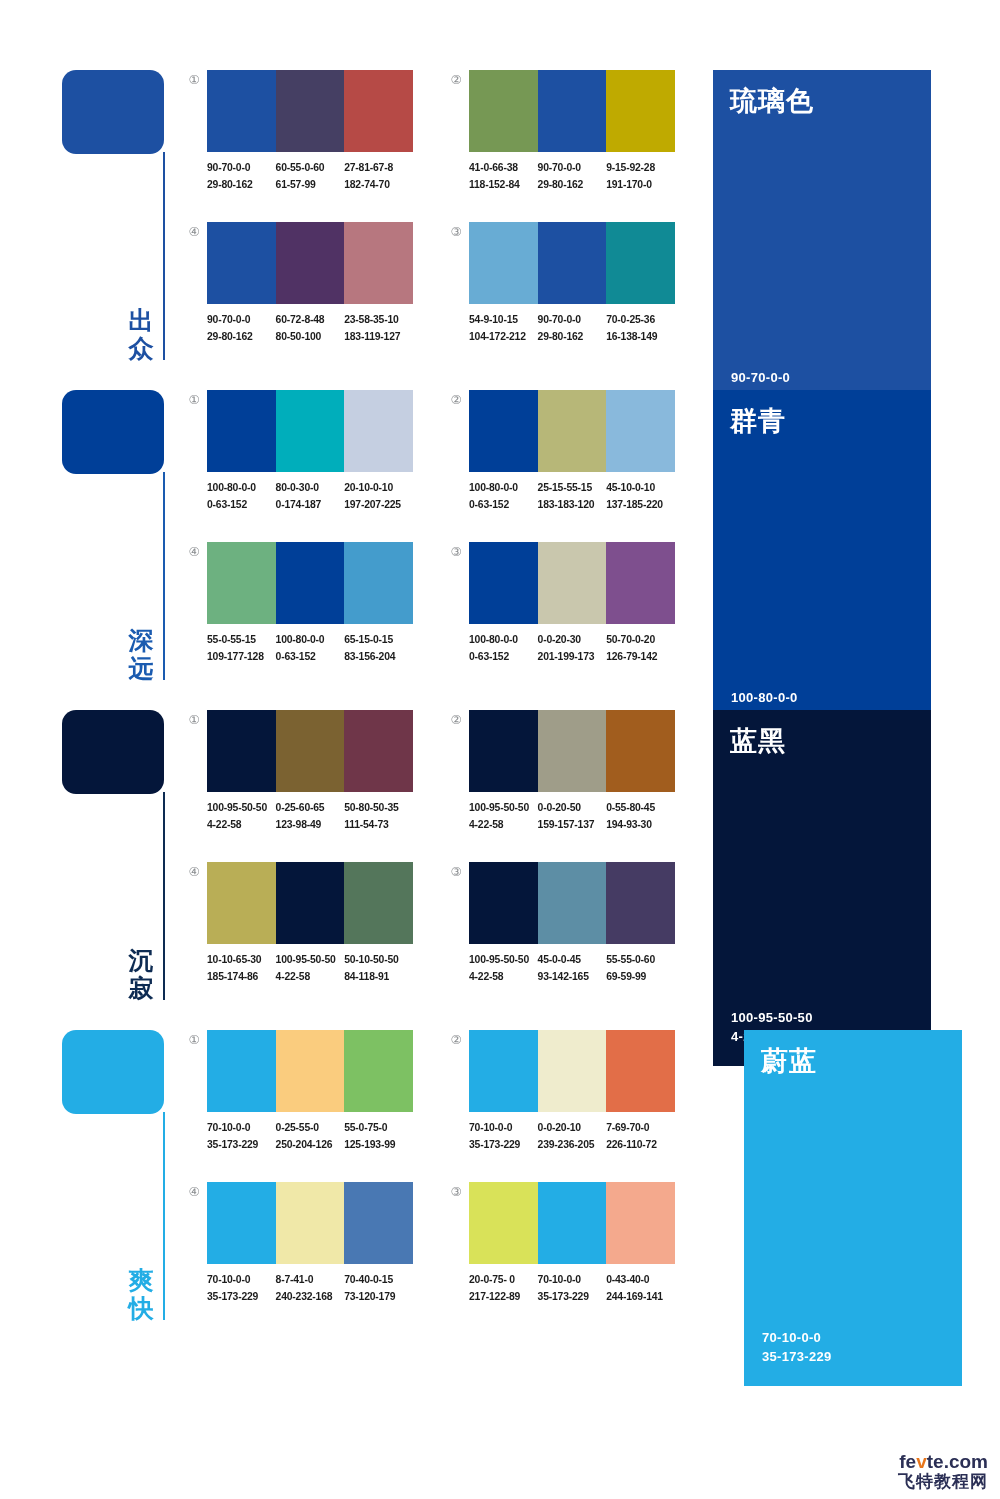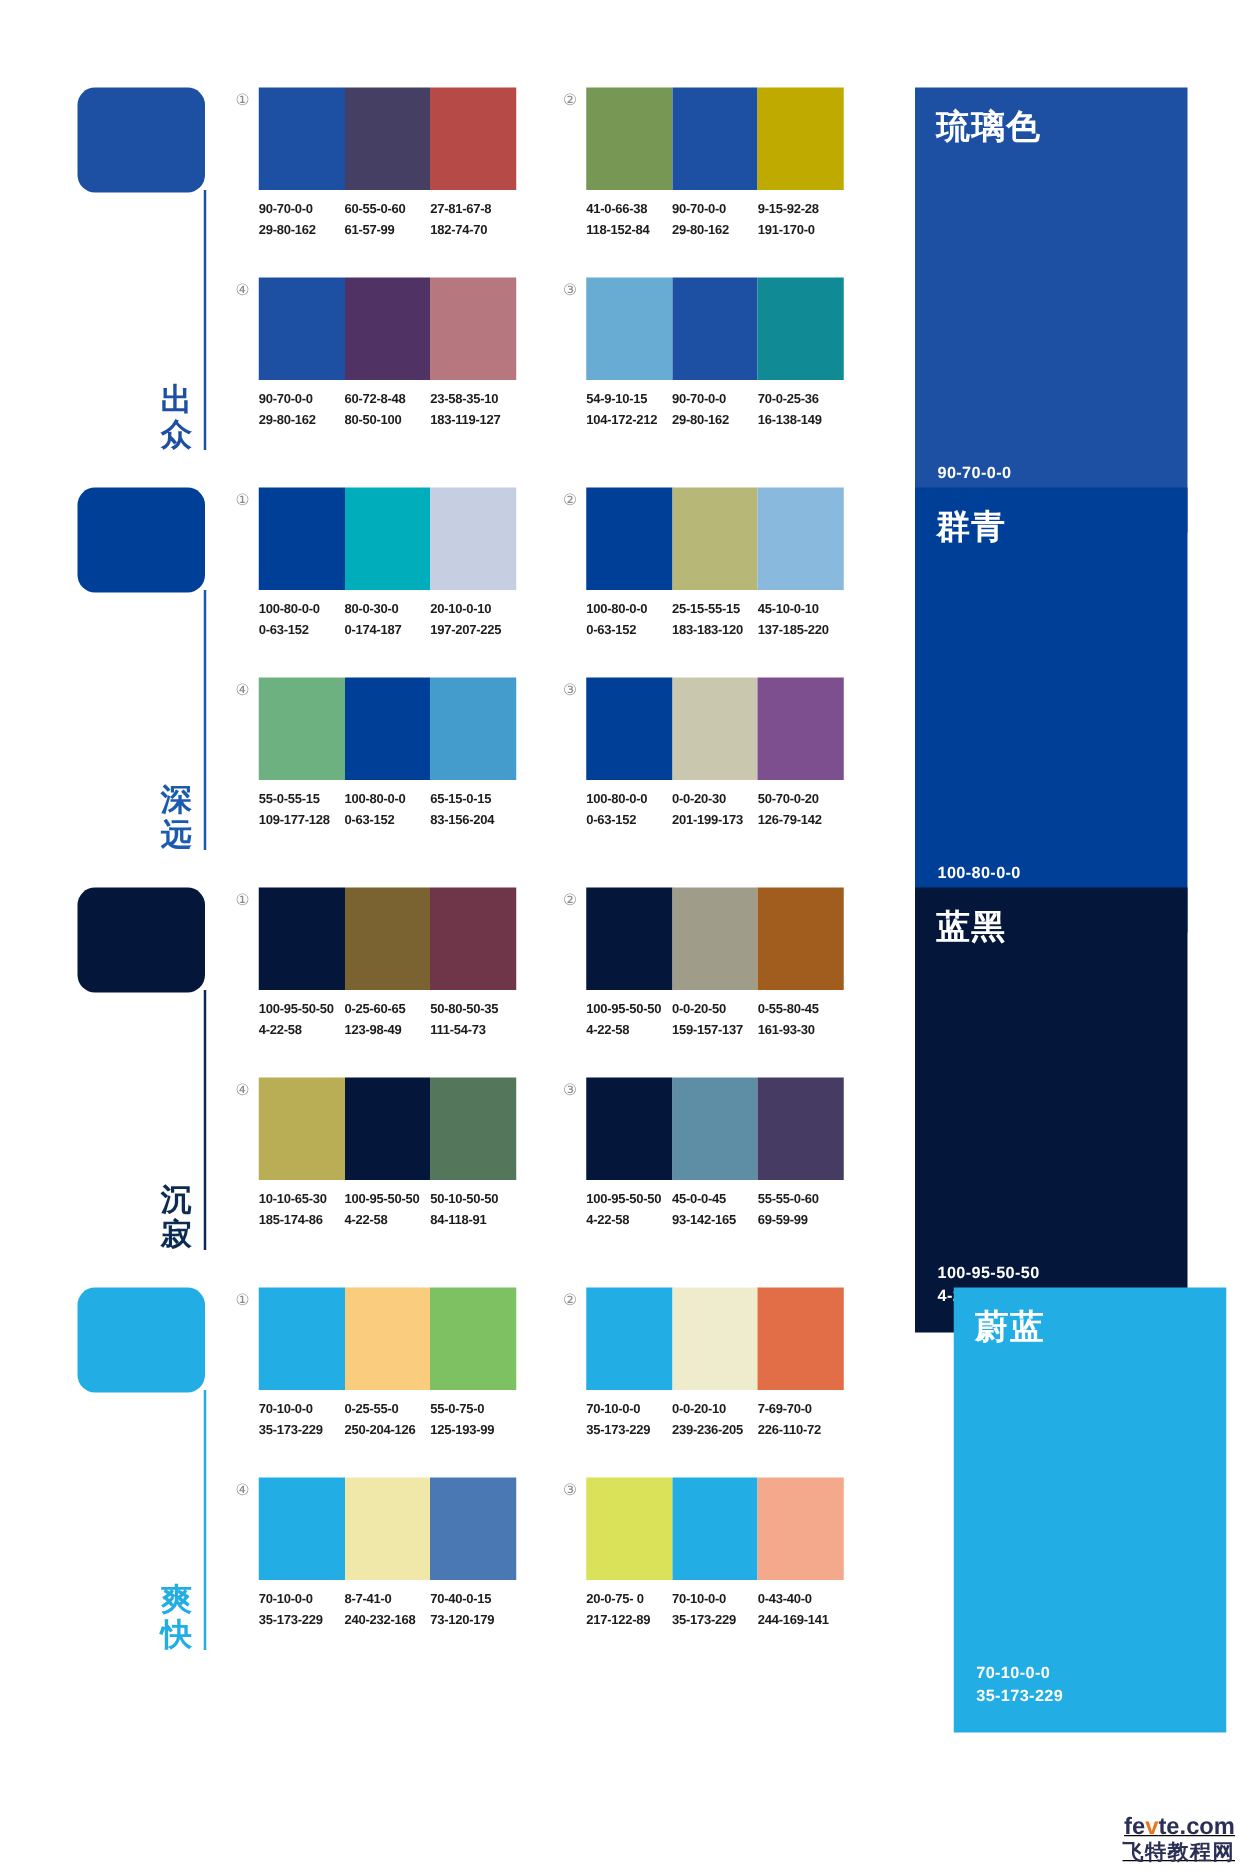--- a/index.html
+++ b/index.html
@@ -66,42 +66,41 @@
   .codes .code-col .rgb { font-weight: 700; }
 
   
   .grp-1 { left: 186px; top: 8px; }
   .grp-4 { left: 186px; top: 160px; }
   .grp-2 { left: 448px; top: 8px; }
   .grp-3 { left: 448px; top: 160px; }
 
   
   .feature {
-    position: absolute; left: 732px; top: 8px;
+    position: absolute; left: 713px; top: 8px;
     width: 218px; height: 356px;
     color: #ffffff;
   }
   .feature-name {
     position: absolute; left: 17px; top: 13px;
     font-size: 27px; font-weight: 700;
     letter-spacing: 1px;
   }
   .feature-codes {
     position: absolute; left: 18px; bottom: 20px;
     font-size: 13px; font-weight: 700;
     line-height: 19px;
     letter-spacing: 0.3px;
   }
 
   
   .footer {
     position: absolute; right: 12px; bottom: 8px;
     text-align: right;
     line-height: 1.05;
-    text-decoration: underline;
   }
   .footer .wm-latin {
     font-size: 19px; font-weight: 700;
     color: #2b2f55; letter-spacing: 0px;
   }
   .footer .wm-latin .accent { color: #e8761b; }
   .footer .wm-cn {
     font-size: 17px; font-weight: 700;
     color: #2b2f55; letter-spacing: 1px;
     margin-top: 1px;
@@ -364,21 +363,21 @@
             <div class="code-col">
               <div class="cmyk">100-95-50-50</div>
               <div class="rgb">4-22-58</div>
             </div>
             <div class="code-col">
               <div class="cmyk">0-0-20-50</div>
               <div class="rgb">159-157-137</div>
             </div>
             <div class="code-col">
               <div class="cmyk">0-55-80-45</div>
-              <div class="rgb">161-93-30</div>
+              <div class="rgb">194-93-30</div>
             </div>
           </div>
         </div>
         <div class="grp grp-3">
           <div class="grp-num">③</div>
           <div class="swatches">
             <div class="cell" style="background: rgb(4, 22, 58);"></div>
             <div class="cell" style="background: rgb(93, 142, 165);"></div>
             <div class="cell" style="background: rgb(69, 59, 99);"></div>
           </div>

